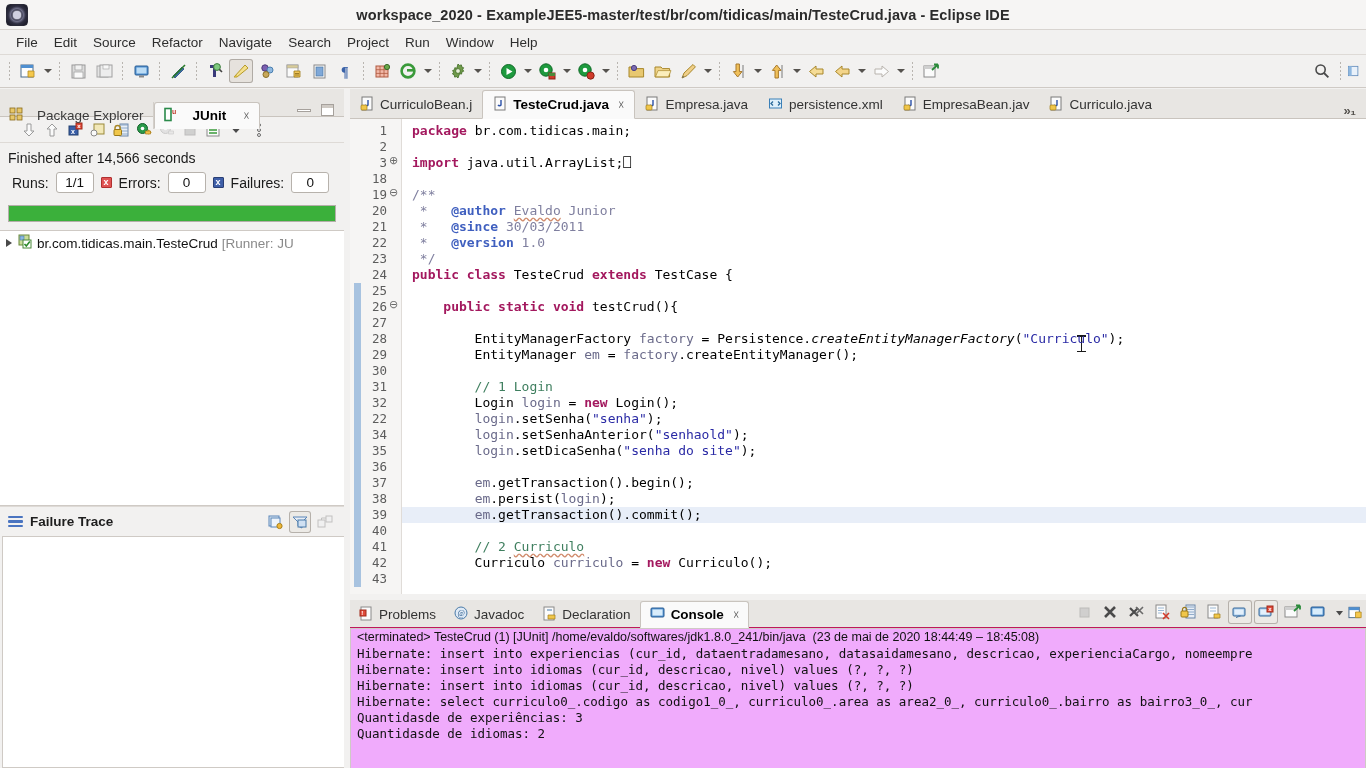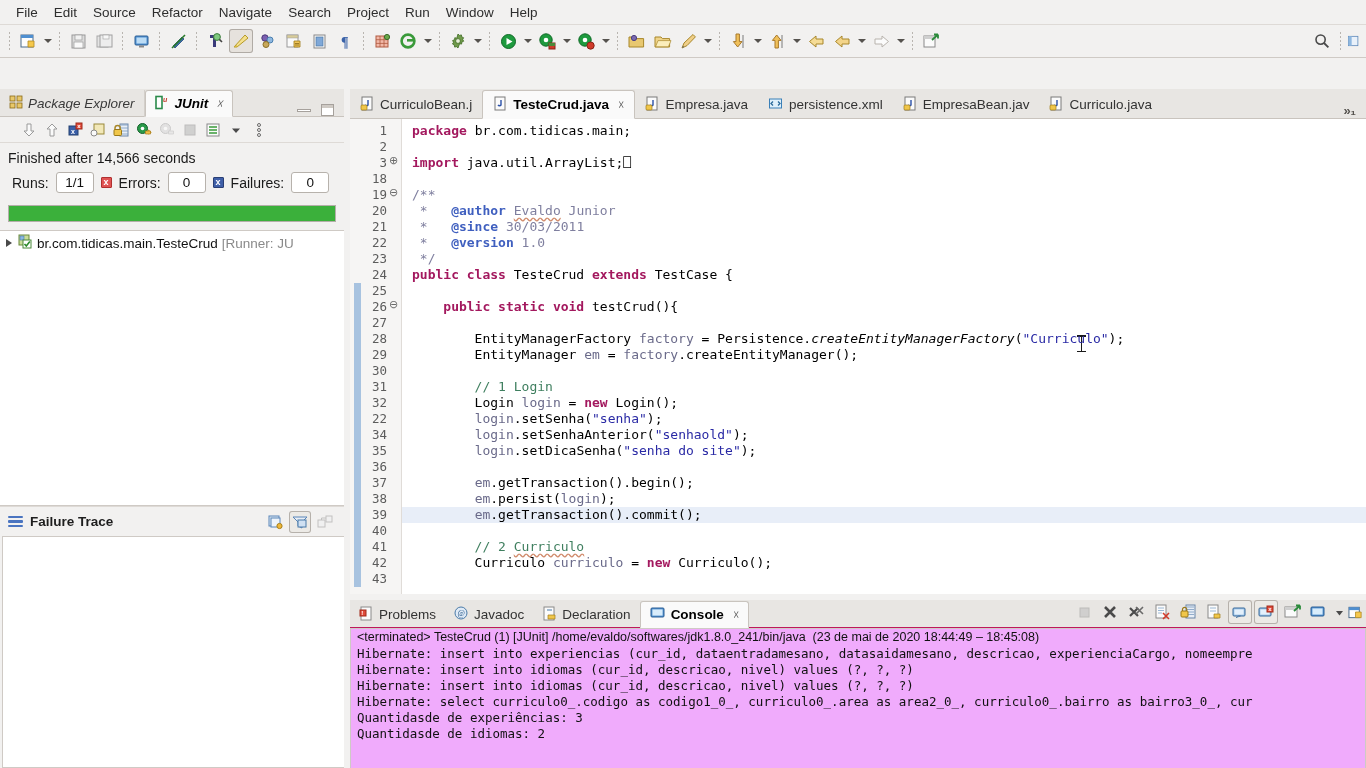--- a/index.html
+++ b/index.html
@@ -78,24 +78,24 @@
     position: absolute; left: 0; top: 0; width: 344px; bottom: 0;
     background: #f2f1f0;
     display: flex; flex-direction: column;
   }
   .tabstrip {
     height: 28px; display: flex; align-items: flex-end;
     background: #e8e6e3; position: relative;
     border-bottom: 1px solid #c9c4be;
   }
   .vtab {
-    height: 27px; display: flex; align-items: center; gap: 5px;
+    height: 27px; display: flex; align-items: center; gap: 14px;
     padding: 0 9px; font-size: 13.5px; color: #3a3a3a;
     border-right: 1px solid #d3cfca;
-    position: relative; top: 1px; font-style: italic;
+    position: relative; top: 13px;
   }
   .vtab.active {
     background: #fafafa; border: 1px solid #c9c4be; border-bottom: 1px solid #fafafa;
     border-radius: 3px 3px 0 0; font-weight: bold; color: #000; z-index: 2;
   }
   .vtab .lbl { white-space: nowrap; }
   .tabclose {
     font-size: 12px; color: #5a5a5a; margin-left: 3px; font-weight: normal;
   }
   .viewbtns { margin-left: auto; display: flex; align-items: center; gap: 10px; padding-right: 10px; }
@@ -221,20 +221,24 @@
   .cbtn.framed{box-shadow: inset 0 0 0 1px #b6b1ab; background:#eceae6;}
   .console-body{flex:1;background:#f0abfc;border:1px solid #cfcac5;border-bottom:none;overflow:hidden;position:relative;}
   .console-line{font-family:"DejaVu Sans Mono", monospace;font-size:12.5px;line-height:16px;color:#111;white-space:pre;padding-left:6px;}
   .console-head{font-family:"Liberation Sans",sans-serif;font-size:12.5px;color:#111;white-space:pre;padding-left:6px;line-height:17px;}
 </style>
 </head>
 <body>
 
 <div id="app">
 
+  <div class="titlebar">
+    <div class="app-icon"></div>
+    <div class="title-text">workspace_2020 - ExampleJEE5-master/test/br/com/tidicas/main/TesteCrud.java - Eclipse IDE</div>
+  </div>
 
   <div class="menubar">
     <div class="mi">File</div>
     <div class="mi">Edit</div>
     <div class="mi">Source</div>
     <div class="mi">Refactor</div>
     <div class="mi">Navigate</div>
     <div class="mi">Search</div>
     <div class="mi">Project</div>
     <div class="mi">Run</div>

